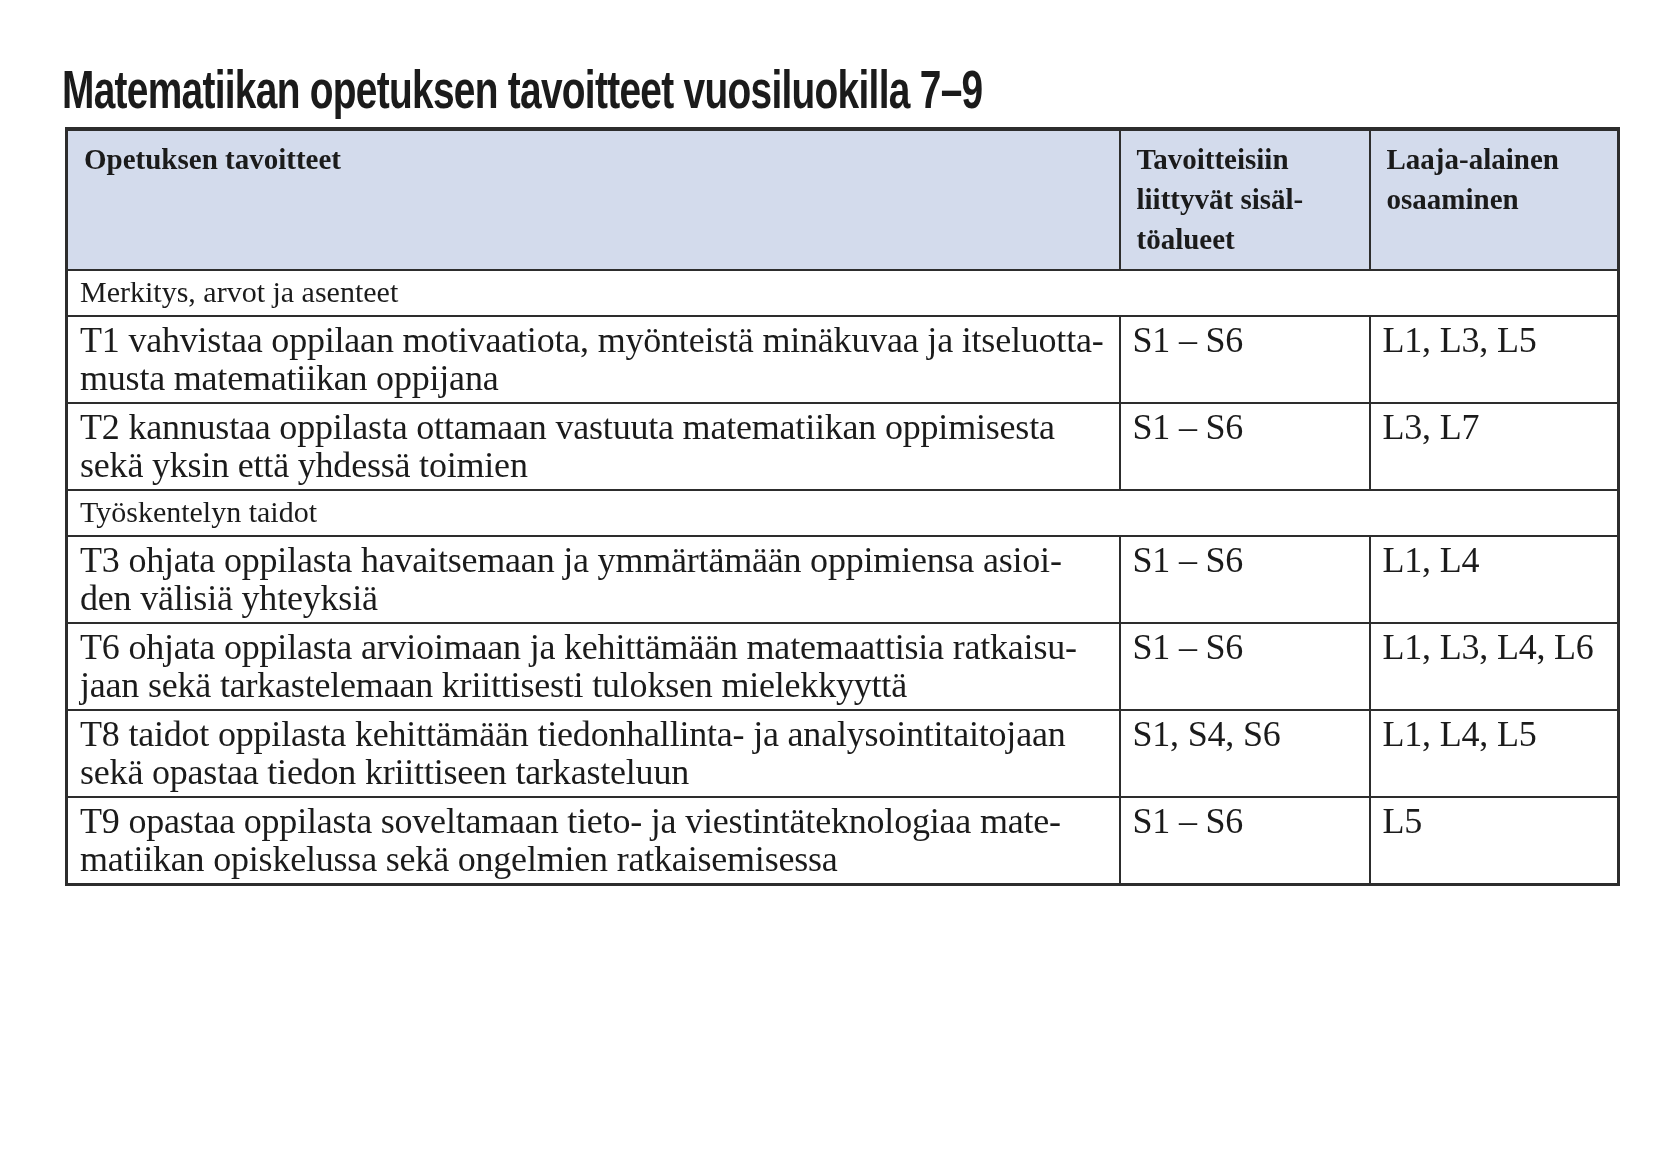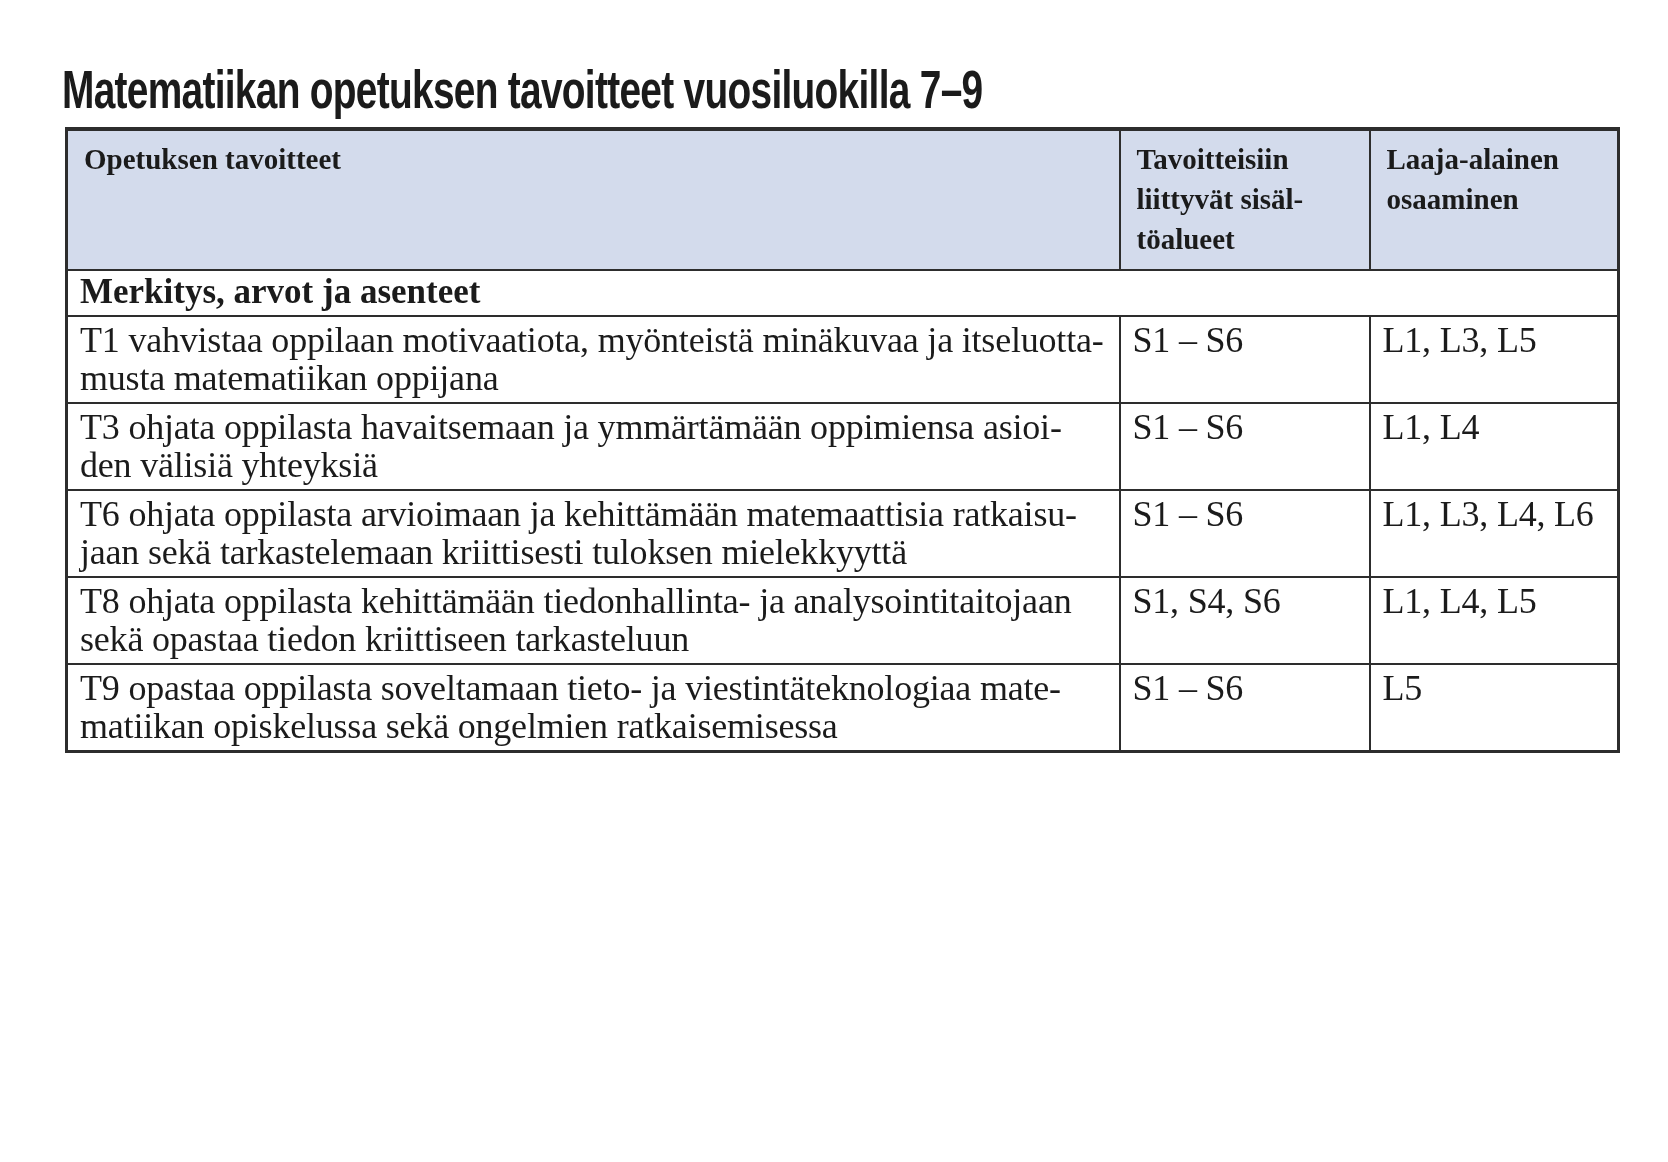--- a/index.html
+++ b/index.html
@@ -49,22 +49,22 @@
   }
   thead th {
     background: var(--header-bg, #d3dbec);
     font-weight: 700;
     font-size: 29px;
     line-height: 40px;
     padding: 8px 12px 10px 16px;
     border-bottom-width: 3px;
   }
   td.section-cell {
-    font-weight: 700;
-    font-size: 35px;
+    font-weight: 400;
+    font-size: 30px;
     line-height: 36px;
     padding: 3px 12px 5px 12px;
   }
   td.objective-cell,
   td.content-cell,
   td.competence-cell {
     font-weight: 400;
     font-size: 36px;
     line-height: 38px;
     letter-spacing: -0.2px;
@@ -99,41 +99,50 @@
       <td class="section-cell" colspan="3">Merkitys, arvot ja asenteet</td>
     </tr>
 
     <tr>
       <td class="objective-cell">T1 vahvistaa oppilaan motivaatiota, myönteistä minäkuvaa ja itseluotta-
 musta matematiikan oppijana</td>
       <td class="content-cell">S1 – S6</td>
       <td class="competence-cell">L1, L3, L5</td>
     </tr>
 
+    <tr>
+      <td class="objective-cell">T2 kannustaa oppilasta ottamaan vastuuta matematiikan oppimisesta
+sekä yksin että yhdessä toimien</td>
+      <td class="content-cell">S1 – S6</td>
+      <td class="competence-cell">L3, L7</td>
+    </tr>
 
+    <tr>
+      <td class="section-cell" colspan="3">Työskentelyn taidot</td>
+    </tr>
 
     <tr>
       <td class="objective-cell">T3 ohjata oppilasta havaitsemaan ja ymmärtämään oppimiensa asioi-
 den välisiä yhteyksiä</td>
       <td class="content-cell">S1 – S6</td>
       <td class="competence-cell">L1, L4</td>
     </tr>
 
 
 
     <tr>
       <td class="objective-cell">T6 ohjata oppilasta arvioimaan ja kehittämään matemaattisia ratkaisu-
 jaan sekä tarkastelemaan kriittisesti tuloksen mielekkyyttä</td>
       <td class="content-cell">S1 – S6</td>
       <td class="competence-cell">L1, L3, L4, L6</td>
     </tr>
 
 
     <tr>
-      <td class="objective-cell">T8 ohjata oppilasta kehittämään tiedonhallinta- ja analysointitaitojaan
+      <td class="objective-cell">T8 taidot oppilasta kehittämään tiedonhallinta- ja analysointitaitojaan
 sekä opastaa tiedon kriittiseen tarkasteluun</td>
       <td class="content-cell">S1, S4, S6</td>
       <td class="competence-cell">L1, L4, L5</td>
     </tr>
 
     <tr>
       <td class="objective-cell">T9 opastaa oppilasta soveltamaan tieto- ja viestintäteknologiaa mate-
 matiikan opiskelussa sekä ongelmien ratkaisemisessa</td>
       <td class="content-cell">S1 – S6</td>
       <td class="competence-cell">L5</td>

